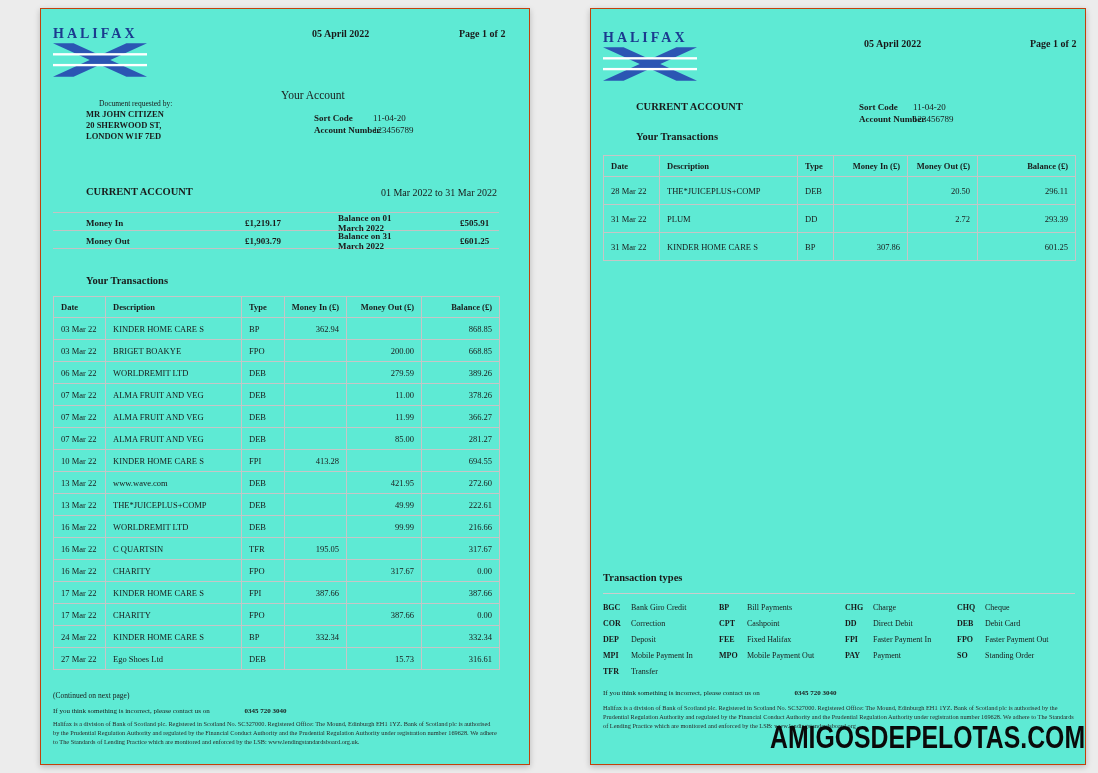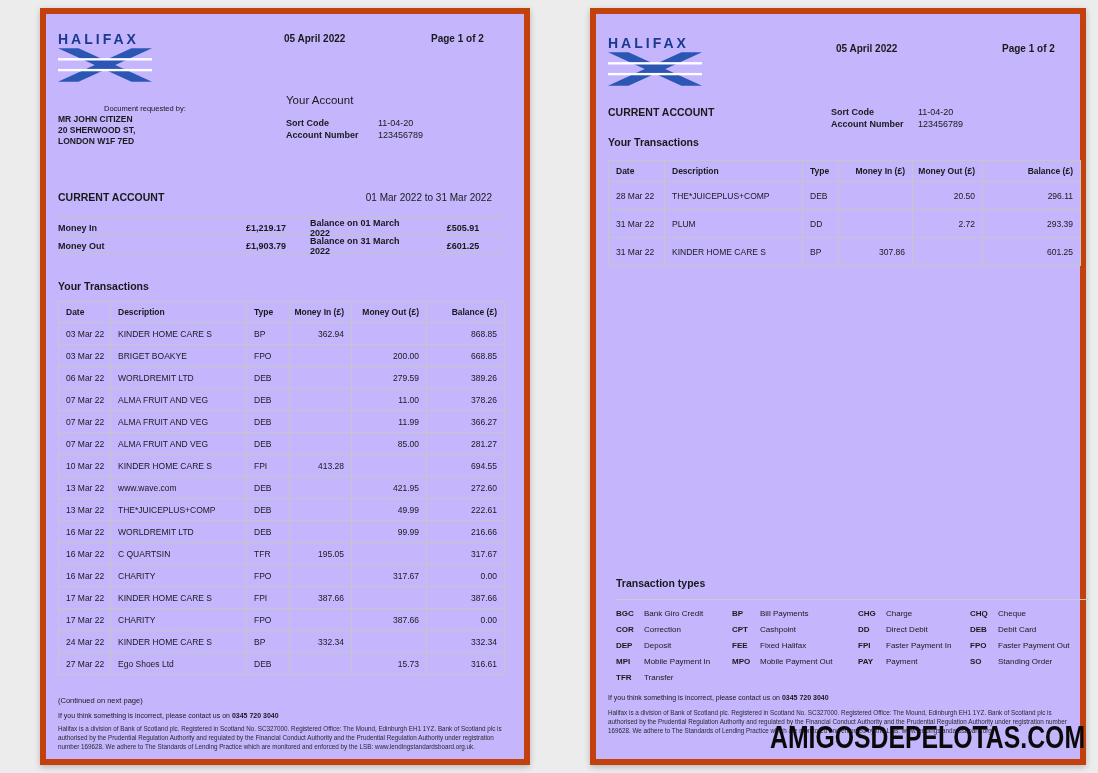--- a/index.html
+++ b/index.html
@@ -8,28 +8,29 @@
     background:#ececec;
     font-family:"Liberation Sans", sans-serif;
     color:#1a1a1a;
     position:relative;
     overflow:hidden;
   }
   .page {
     position:absolute;
     top:8px;
     height:757px;
-    background:#c4b5fd;
-    border:6px solid #c2410c;
+    background:#5eead4;
+    border:1px solid #c2410c;
     box-shadow:0 2px 6px rgba(0,0,0,.22);
+    font-family:Liberation Serif, serif;
   }
   .page.left  { left:40px;  width:490px; }
   .page.right { left:590px; width:496px; }
   .abs { position:absolute; }
-  .bold { font-weight:bold; }
+  .bold { font-weight:bold;margin-left:33px; }
   .fs7  { font-size:7px; }
   .fs75 { font-size:7.5px; }
   .fs85 { font-size:8.5px; }
   .fs9  { font-size:9px; }
   .fs10 { font-size:10px; }
   .fs105{ font-size:10.5px; }
   .fs115{ font-size:11.5px; }
 
   
   .logo { width:96px; }
@@ -384,21 +385,21 @@
         <td class="al">31 Mar 22</td>
         <td class="al">KINDER HOME CARE S</td>
         <td class="al">BP</td>
         <td class="ar">307.86</td>
         <td class="ar"></td>
         <td class="ar">601.25</td>
       </tr>
       </tbody>
   </table>
 
-  <div class="abs ttypes" style="left:20px; top:563px;">
+  <div class="abs ttypes" style="left:12px; top:563px;">
     <div class="ttypes-title">Transaction types</div>
     <div class="ttypes-grid">
         <div class="ttype-item">
         <span class="code">BGC</span><span class="lbl">Bank Giro Credit</span>
       </div>
         <div class="ttype-item">
         <span class="code">BP</span><span class="lbl">Bill Payments</span>
       </div>
         <div class="ttype-item">
         <span class="code">CHG</span><span class="lbl">Charge</span>

